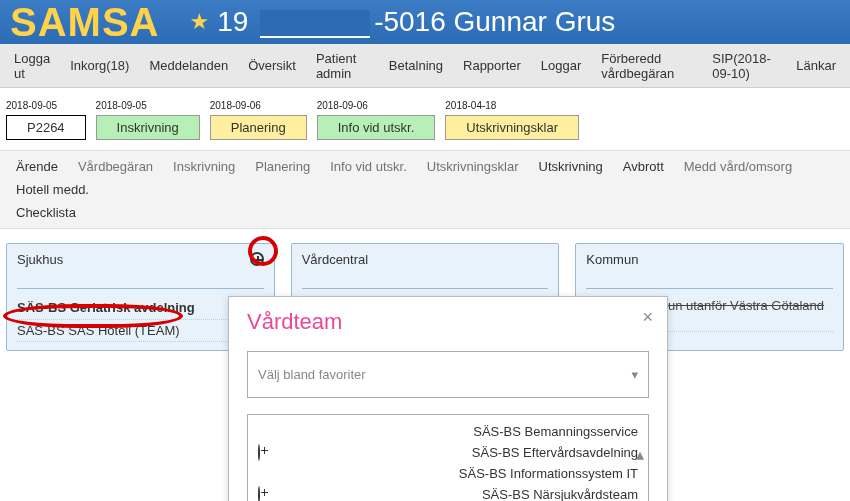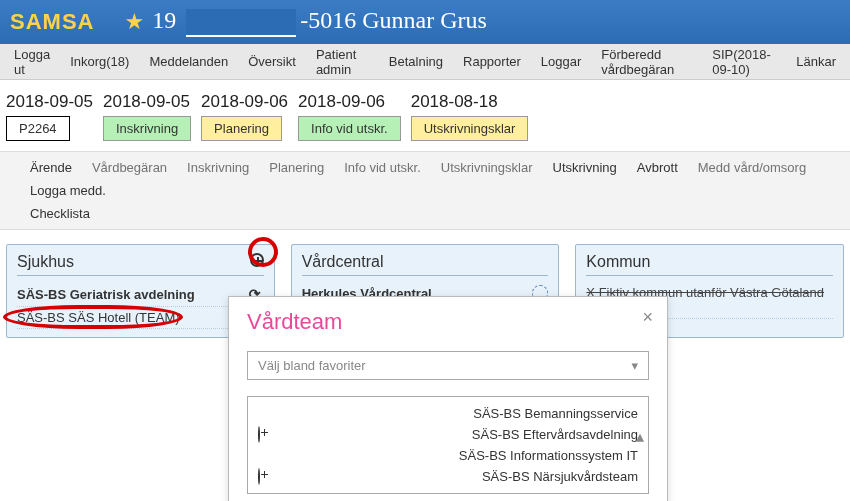--- a/index.html
+++ b/index.html
@@ -1,55 +1,55 @@
 <!DOCTYPE html>
 <html><head>
 <meta charset="utf-8">
 <style>
   * { box-sizing: border-box; margin: 0; padding: 0; }
   body { font-family: "Segoe UI", Arial, sans-serif; font-size: 13px; color: #333; background: #fff; width: 850px; }
   .header-bar { background: linear-gradient(#3b7cc4, #2b6cb4); color: #fff; display: flex; align-items: center; padding: 0 10px; height: 44px; }
-  .brand { font-size: 22px; font-weight: 600; color: #ffd24a; letter-spacing: 1px; margin-right: 30px; }
+  .brand { font-size: 40px; font-weight: 600; color: #ffd24a; letter-spacing: 1px; margin-right: 30px; }
   .star { color: #ffd24a; font-size: 22px; margin-right: 8px; }
-  .patient-id { font-size: 24px; color: #fff; font-family: Liberation Serif, serif; }
+  .patient-id { font-size: 28px; color: #fff; }
   .redact { display: inline-block; width: 110px; height: 28px; background: #2b6cb4; border-bottom: 2px solid #fff; vertical-align: middle; margin: 0 4px; }
-  .menu-bar { background: #e8e8e8; border-bottom: 1px solid #ccc; display: flex; padding: 13px 4px; height: 36px; align-items: center; }
+  .menu-bar { background: #e8e8e8; border-bottom: 1px solid #ccc; display: flex; padding: 13px 4px; height: 44px; align-items: center; }
   .menu-bar .item { padding: 4px 10px; color: #333; cursor: pointer; }
   .timeline { display: flex; gap: 10px; padding: 12px 6px 10px 6px; align-items: flex-end; }
   .tl-block { display: flex; flex-direction: column; align-items: flex-start; }
-  .tl-date { font-size: 17px; margin-bottom: 4px; color: #222; }
-  .tl-box { border: 1px solid #999; padding: 4px 12px; font-size: 13px; text-align: center; min-width: 60px; }
+  .tl-date { font-size: 10px; margin-bottom: 4px; color: #222; }
+  .tl-box { border: 1px solid #999; padding: 4px 20px; font-size: 13px; text-align: center; min-width: 60px; }
   .tl-first { border: 1px solid #000; }
   .tl-green { background: #b6f0b6; }
   .tl-yellow { background: #ffef9f; }
-  .tabs-bar { background: #f3f3f3; border-top: 1px solid #ddd; border-bottom: 1px solid #ddd; display: flex; padding: 4px 20px; flex-wrap: wrap; }
+  .tabs-bar { background: #f3f3f3; border-top: 1px solid #ddd; border-bottom: 1px solid #ddd; display: flex; padding: 4px 6px; flex-wrap: wrap; }
   .tabs-bar .tab { padding: 4px 10px; color: #333; cursor: pointer; }
   .tabs-bar .tab.disabled { color: #737373; }
   .tabs-bar .tab.sub { width: 100%; }
   .cards-row { display: flex; gap: 16px; padding: 14px 6px; }
   .card { flex: 1; background: #e8f2fb; border: 1px solid #9bb9d4; border-radius: 2px; padding: 8px 10px; position: relative; min-height: 90px; }
-  .card-title { font-size: 16px; border-bottom: 1px solid #9bb9d4; padding-bottom: 4px; margin-bottom: 6px; }
+  .card-title { font-size: 13px; border-bottom: 1px solid #9bb9d4; padding-bottom: 21px; margin-bottom: 6px; }
   .card-line { font-size: 13px; padding: 3px 0; border-bottom: 1px dotted #b7cee2; display: flex; justify-content: space-between; align-items: center; gap: 35px; }
   .card-line.strong { font-weight: 600; }
   .card-line.strike { text-decoration: line-through; color: #444; }
   .card-icons { position: absolute; top: 6px; right: 8px; display: flex; gap: 6px; }
   .icon-btn { width: 18px; height: 18px; display: inline-flex; align-items: center; justify-content: center; cursor: pointer; color: #333; }
   .plus-circle { border: 2px solid #333; border-radius: 50%; width: 14px; height: 14px; position: relative; }
   .plus-circle::before, .plus-circle::after { content: ""; position: absolute; background: #333; }
   .plus-circle::before { left: 5px; top: 2px; width: 2px; height: 8px; }
   .plus-circle::after { top: 5px; left: 2px; height: 2px; width: 8px; }
   .refresh-ico { font-size: 14px; }
   .chain-ico { width: 16px; height: 16px; border: 1px dashed #5a84b0; border-radius: 50%; }
   .red-ring { position: absolute; border: 4px solid #d60000; border-radius: 50%; pointer-events: none; }
   .ring1 { width: 30px; height: 30px; top: -8px; right: -4px; }
   .ring2 { position: absolute; border: 4px solid #d60000; border-radius: 50%/60%; width: 180px; height: 24px; pointer-events: none; top: 60px; left: -4px; }
   .modal { position: absolute; top: 296px; left: 228px; width: 440px; background: #fff; border: 1px solid #bbb; box-shadow: 0 2px 8px rgba(0,0,0,.15); padding: 12px 18px 10px 18px; }
   .modal h2 { color: #ec4899; font-weight: 400; font-size: 22px; margin-bottom: 16px; }
   .modal .close { position: absolute; top: 10px; right: 14px; font-size: 18px; color: #888; cursor: pointer; }
-  .select-box { width: 100%; border: 1px solid #aaa; padding: 6px 10px; color: #888; display: flex; justify-content: space-between; align-items: center; margin-bottom: 16px; cursor: pointer; }
+  .select-box { width: 100%; border: 1px solid #aaa; padding: 15px 10px; color: #888; display: flex; justify-content: space-between; align-items: center; margin-bottom: 16px; cursor: pointer; }
   .list-box { border: 1px solid #aaa; padding: 6px 8px; max-height: 100px; overflow: hidden; position: relative; text-align: right; }
   .list-row { padding: 3px 2px 3px 24px; position: relative; font-size: 13px; }
   .list-row .row-plus { position: absolute; left: 2px; top: 3px; }
   .row-plus .plus-circle { border-width: 1.5px; width: 12px; height: 12px; }
   .row-plus .plus-circle::before { left: 4.5px; top: 1.5px; width: 1.5px; height: 7px; }
   .row-plus .plus-circle::after { top: 4.5px; left: 1.5px; height: 1.5px; width: 7px; }
   .scroll-hint { position: absolute; right: 4px; top: 30px; color: #888; font-size: 16px; }
 </style>
 </head>
 <body>
@@ -88,36 +88,36 @@
   </div>
   <div class="tl-block">
     <span class="tl-date">2018-09-06</span>
     <span class="tl-box tl-yellow">Planering</span>
   </div>
   <div class="tl-block">
     <span class="tl-date">2018-09-06</span>
     <span class="tl-box tl-green">Info vid utskr.</span>
   </div>
   <div class="tl-block">
-    <span class="tl-date">2018-08-18</span>
+    <span class="tl-date">2018-04-18</span>
     <span class="tl-box tl-yellow">Utskrivningsklar</span>
   </div>
 </div>
 
 <div class="tabs-bar">
   <span class="tab">Ärende</span>
   <span class="tab disabled">Vårdbegäran</span>
   <span class="tab disabled">Inskrivning</span>
   <span class="tab disabled">Planering</span>
   <span class="tab disabled">Info vid utskr.</span>
   <span class="tab disabled">Utskrivningsklar</span>
   <span class="tab">Utskrivning</span>
   <span class="tab">Avbrott</span>
   <span class="tab disabled">Medd vård/omsorg</span>
-  <span class="tab">Logga medd.</span>
+  <span class="tab">Hotell medd.</span>
   <span class="tab sub">Checklista</span>
 </div>
 
 <div class="cards-row">
 
   <div class="card" style="position:relative">
     <div class="card-icons">
       <span class="icon-btn">
           <span class="plus-circle"></span>
         </span>

